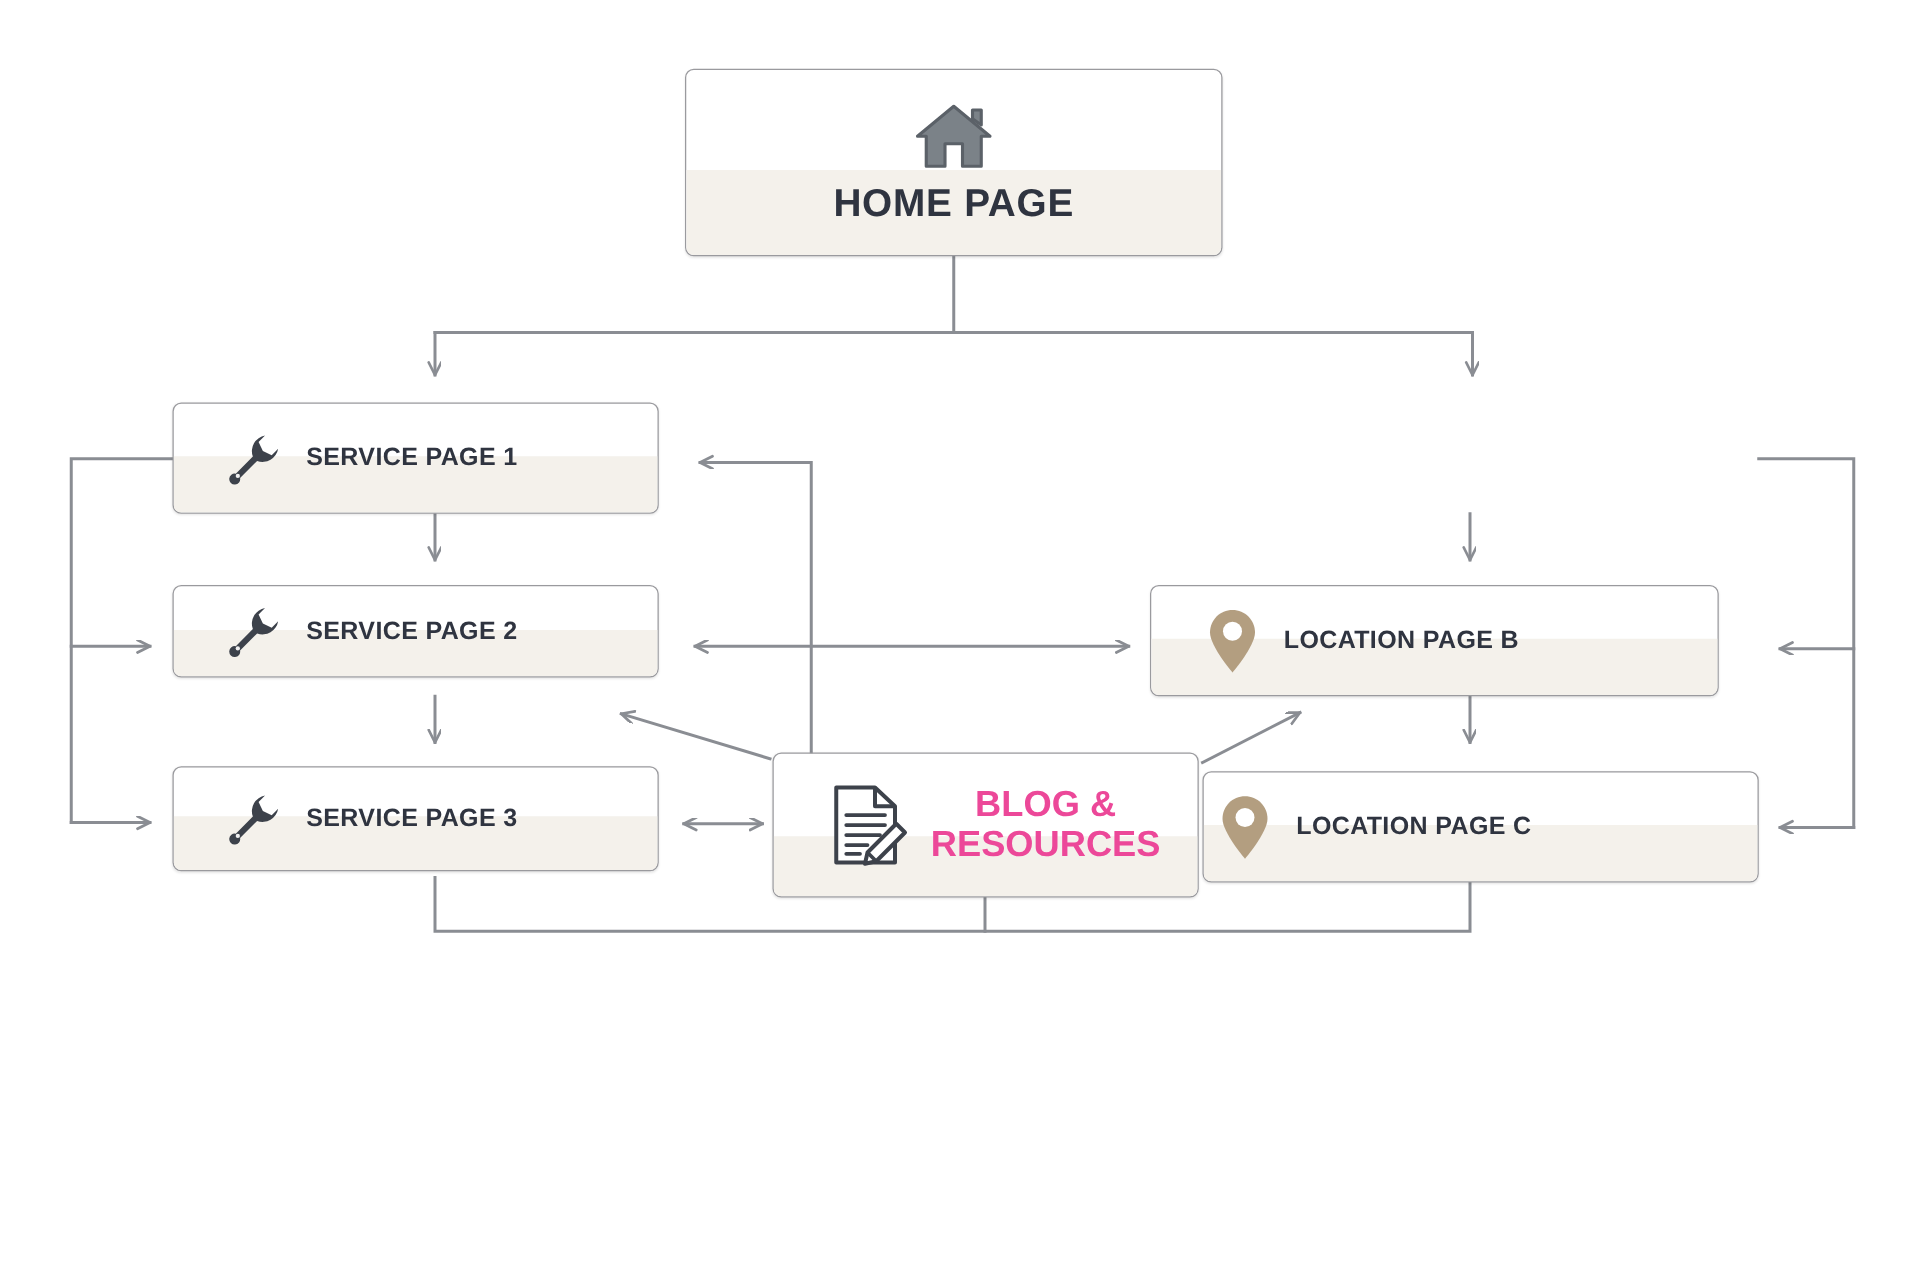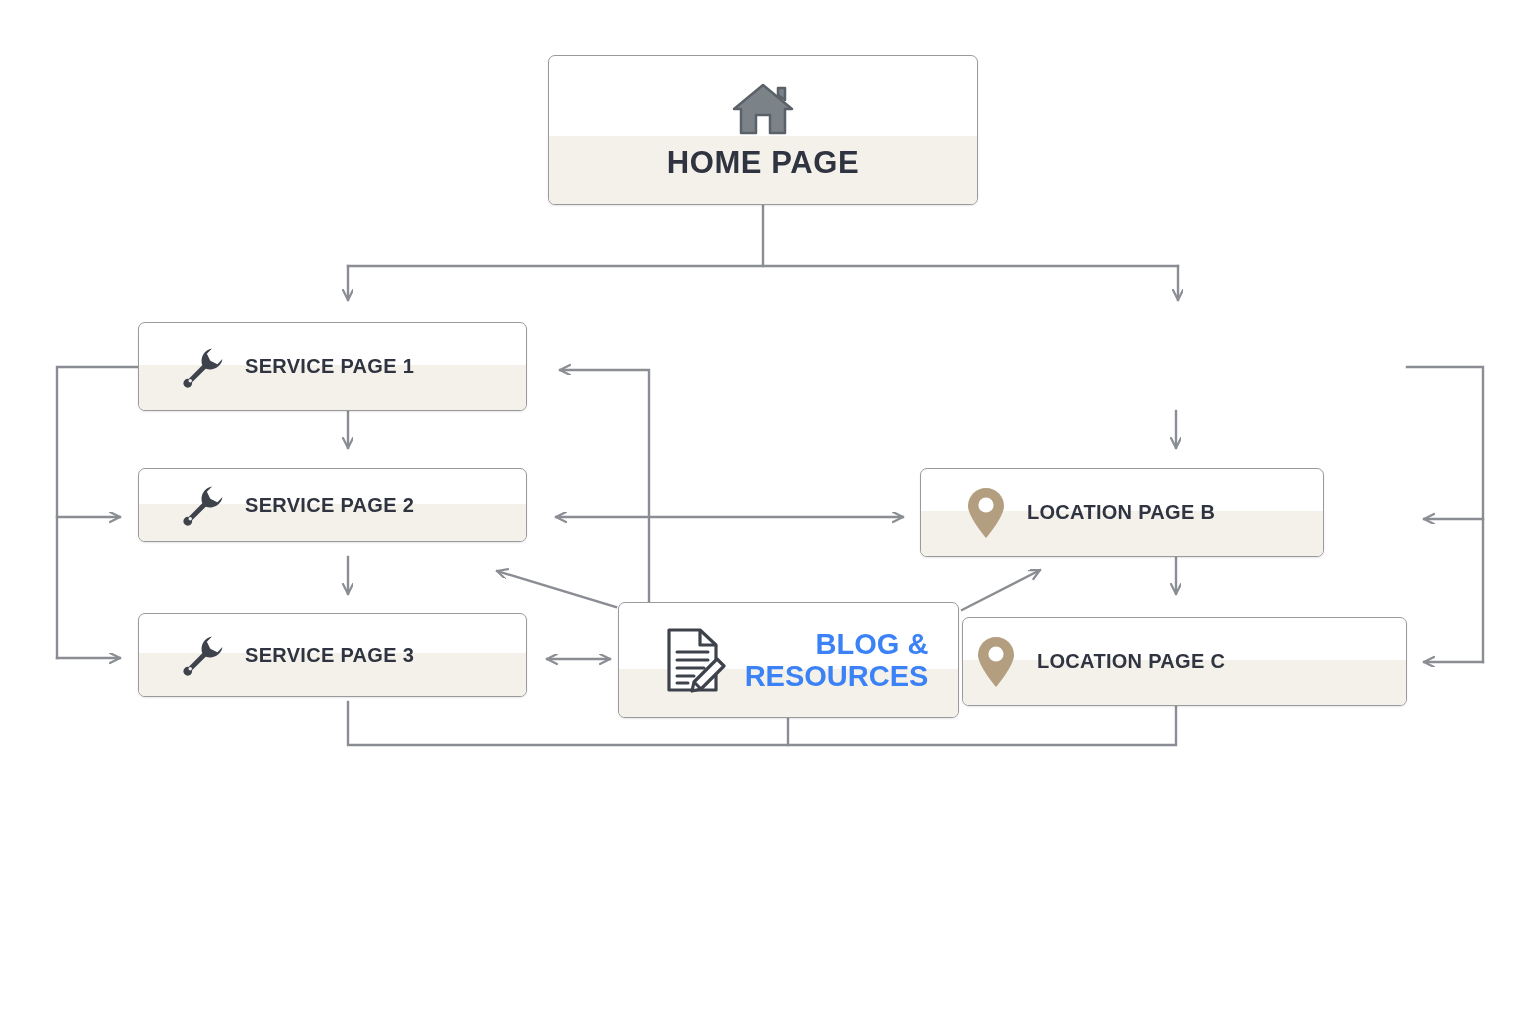--- a/index.html
+++ b/index.html
@@ -109,23 +109,23 @@
     flex: 0 0 auto;
     display: flex;
     align-items: center;
     justify-content: center;
     width: 76px;
   }
   .node.blog .label {
     font-size: 29px;
     font-weight: bold;
     line-height: 1.12;
-    color: #3b82f6;
+    color: #ec4899;
     margin-left: 14px;
-    text-align: right;
+    text-align: center;
   }
   .node.blog .label .l2 { display: block; }
 
   .icon-wrap svg { display: block; }
 </style>
 </head>
 <body>
 
 <div id="canvas">
 
@@ -232,21 +232,21 @@
                    a4.6 4.6 0 1 1 -3.6 -3.6 L20.2 20.2
                    a13.2 13.2 0 0 1 10.2 -17.6 Z" fill="#3d424b"></path>
           <circle cx="7.6" cy="36.4" r="1.8" fill="#ffffff" opacity="0.92"></circle>
         </svg>
       </span>
       <span class="label">SERVICE PAGE 3</span>
     </div>
   </div>
 
 
-  <div class="node row" style="left:920px; top:468px; width:404px; height:89px;">
+  <div class="node row" style="left:920px; top:468px; width:455px; height:89px;">
     <div class="band"></div>
     <div class="content">
       <span class="icon-wrap">
         <svg width="38" height="52" viewBox="0 0 38 52">
           <path d="M19 1 C9 1 1 9 1 19 C1 30 19 51 19 51 C19 51 37 30 37 19 C37 9 29 1 19 1 Z" fill="#b39e80"></path>
           <circle cx="19" cy="18" r="7.6" fill="#ffffff"></circle>
         </svg>
       </span>
       <span class="label">LOCATION PAGE B</span>
     </div>

